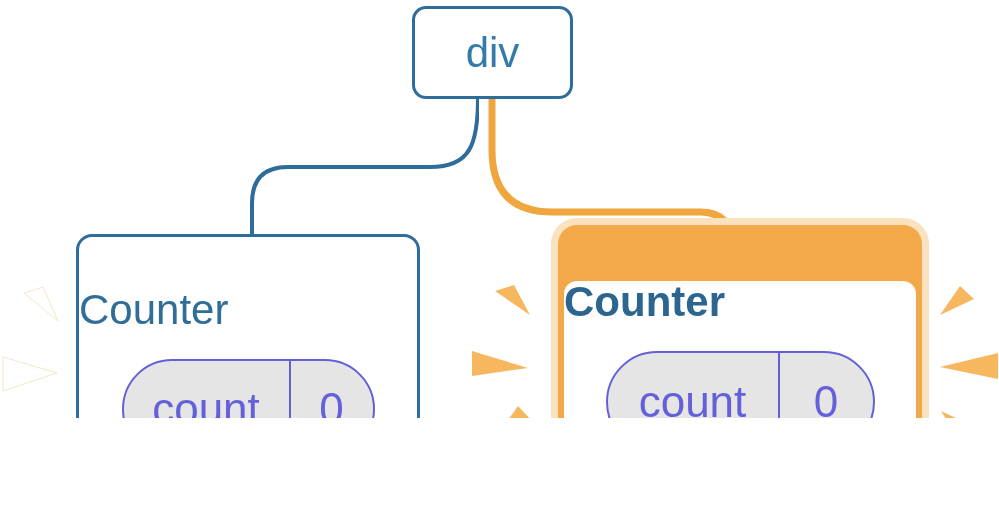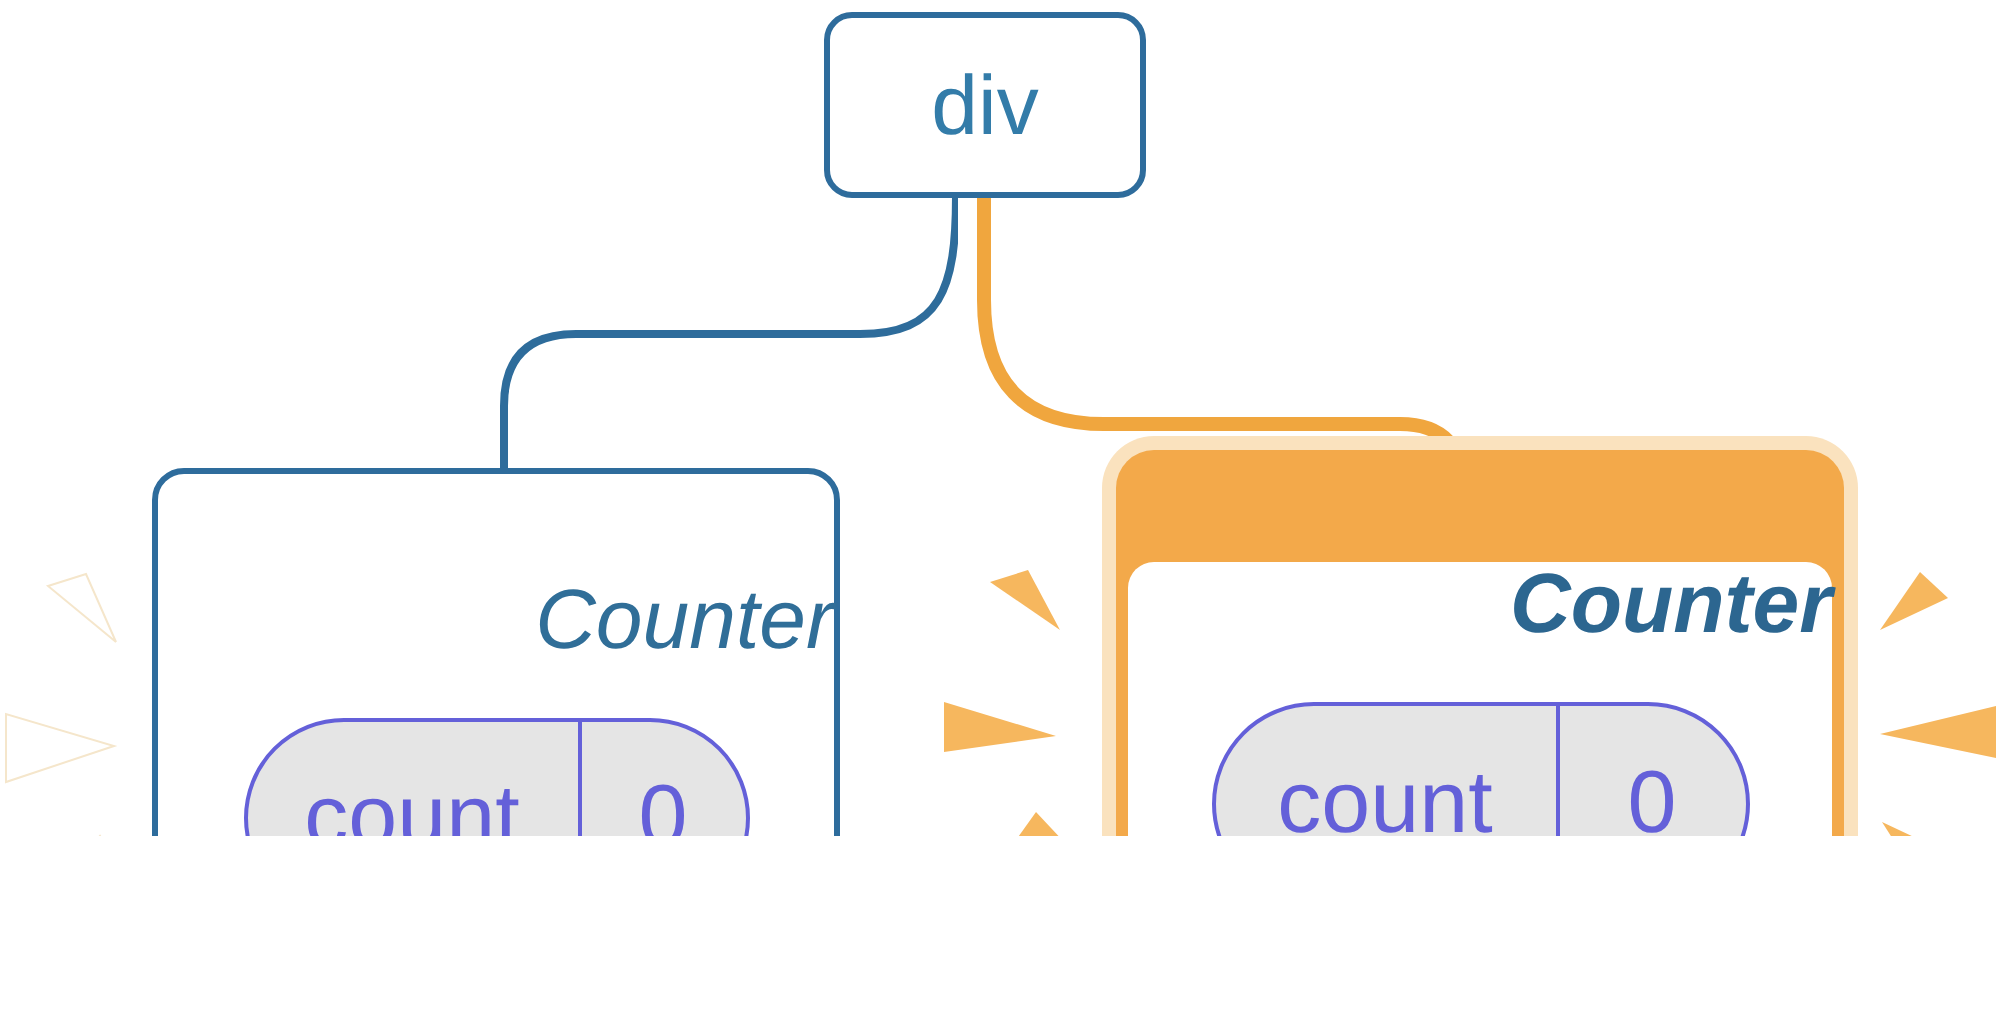--- a/index.html
+++ b/index.html
@@ -20,22 +20,22 @@
   }
   .root-node .label{font-size:42px;font-weight:500;color:#337CA9;}
 
   
   .counter-left{
     position:absolute;left:76px;top:234px;width:344px;height:264px;
     box-sizing:border-box;border:3px solid #2E6C9C;border-radius:16px;
     background:#ffffff;
   }
   .counter-title{
-    text-align:right;font-size:42px;line-height:42px;
-    font-weight:500;color:#306E98;margin-top:52px;font-style:italic;
+    text-align:left;font-size:42px;line-height:42px;
+    font-weight:500;color:#306E98;margin-top:52px;
   }
   .counter-title.bold{font-weight:700;color:#2C6690;margin-top:50px;}
 
   
   .pill{
     box-sizing:border-box;height:100px;width:253px;
     margin:28px auto 0 auto;
     border:2px solid #6460D9;border-radius:52px;
     display:flex;overflow:hidden;background:#e5e5e5;
   }

